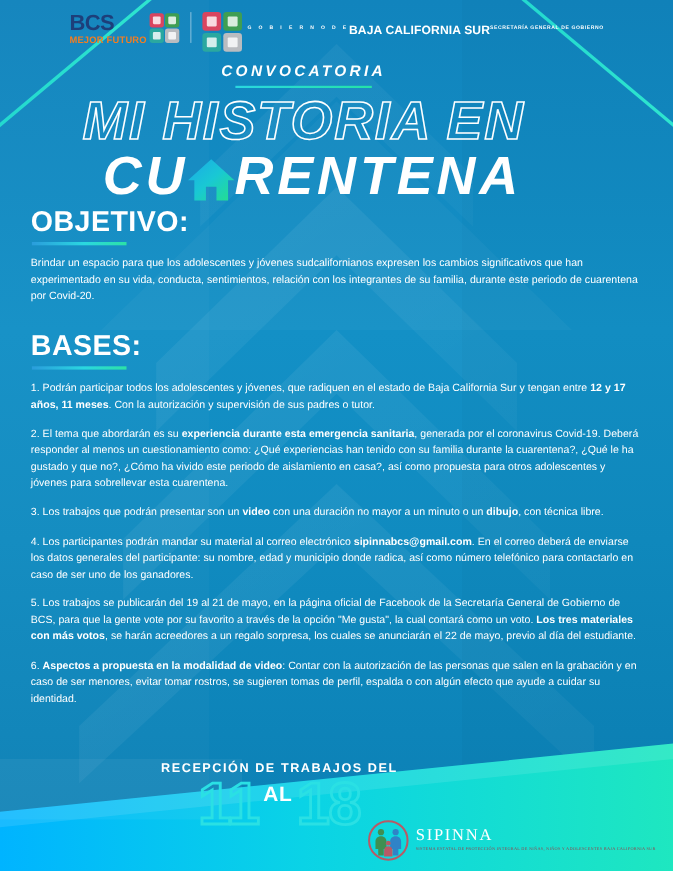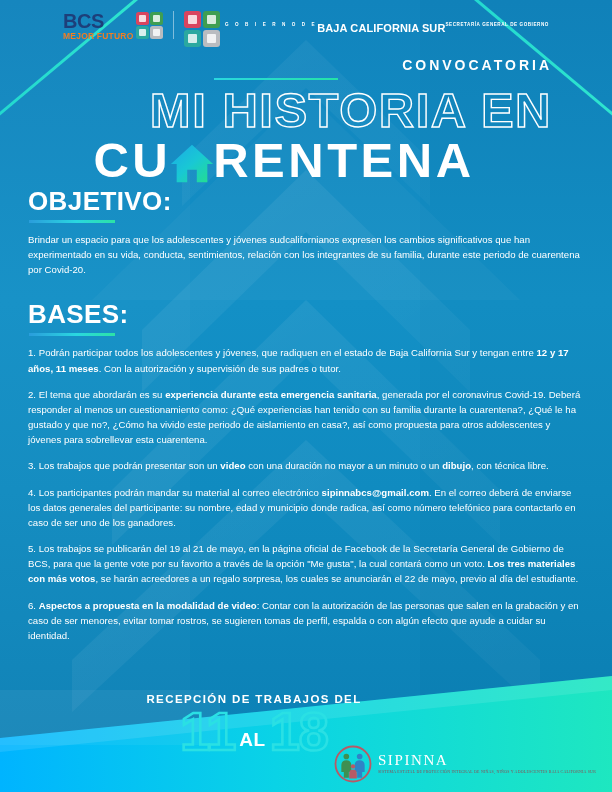--- a/index.html
+++ b/index.html
@@ -56,21 +56,21 @@
   .gob-ic {
     position:absolute; width:9px; height:9px; left:4px; top:4px;
     background:rgba(255,255,255,.8); border-radius:1px;
   }
   .gob-text { display:flex; flex-direction:row; line-height:1.15; }
   .gob-pre { font-size:4.6px; color:#ffffff; letter-spacing:2.6px; font-weight:bold; }
   .gob-main { font-size:11px; color:#ffffff; font-weight:bold; letter-spacing:.1px; }
   .gob-sub { font-size:4.6px; color:#ffffff; letter-spacing:.55px; font-weight:bold; }
 
   
-  .titleblock { position:absolute; top:56px; left:0; width:552px; text-align:right; z-index:6; }
+  .titleblock { position:absolute; top:56px; left:0; width:552px; text-align:center; z-index:6;font-style:italic; }
   .convocatoria {
     font-size:14px; font-weight:bold; color:#ffffff; letter-spacing:3px;
     display:inline-block;
   }
   .conv-rule {
     width:124px; height:2px; margin:4px auto 0;
     background:linear-gradient(90deg,#2ad7e0,#24e3a7);
   }
   .line-outline {
     margin-top:6px;
@@ -102,21 +102,21 @@
   }
   .para b { font-weight:bold; }
   .sec-gap { height:11px; }
 
   
   .datewrap { position:absolute; top:665px; left:0; width:508px; text-align:center; z-index:7;margin-top:28px; }
   .recep {
     font-size:11.5px; font-weight:bold; color:#ffffff; letter-spacing:1.4px;
   }
   .bignum {
-    display:flex; justify-content:center; align-items:center; gap:4px;
+    display:flex; justify-content:center; gap:4px;
     margin-top:-2px;
   }
   .num {
     font-size:54px; font-weight:bold; letter-spacing:-1px;
     color:transparent; -webkit-text-stroke:2.6px #2ae0e4;
     font-family:"Liberation Sans", sans-serif; line-height:1.05;
   }
   .al {
     font-size:19px; font-weight:bold; color:#ffffff; letter-spacing:.5px;
     position:relative; top:9px;

